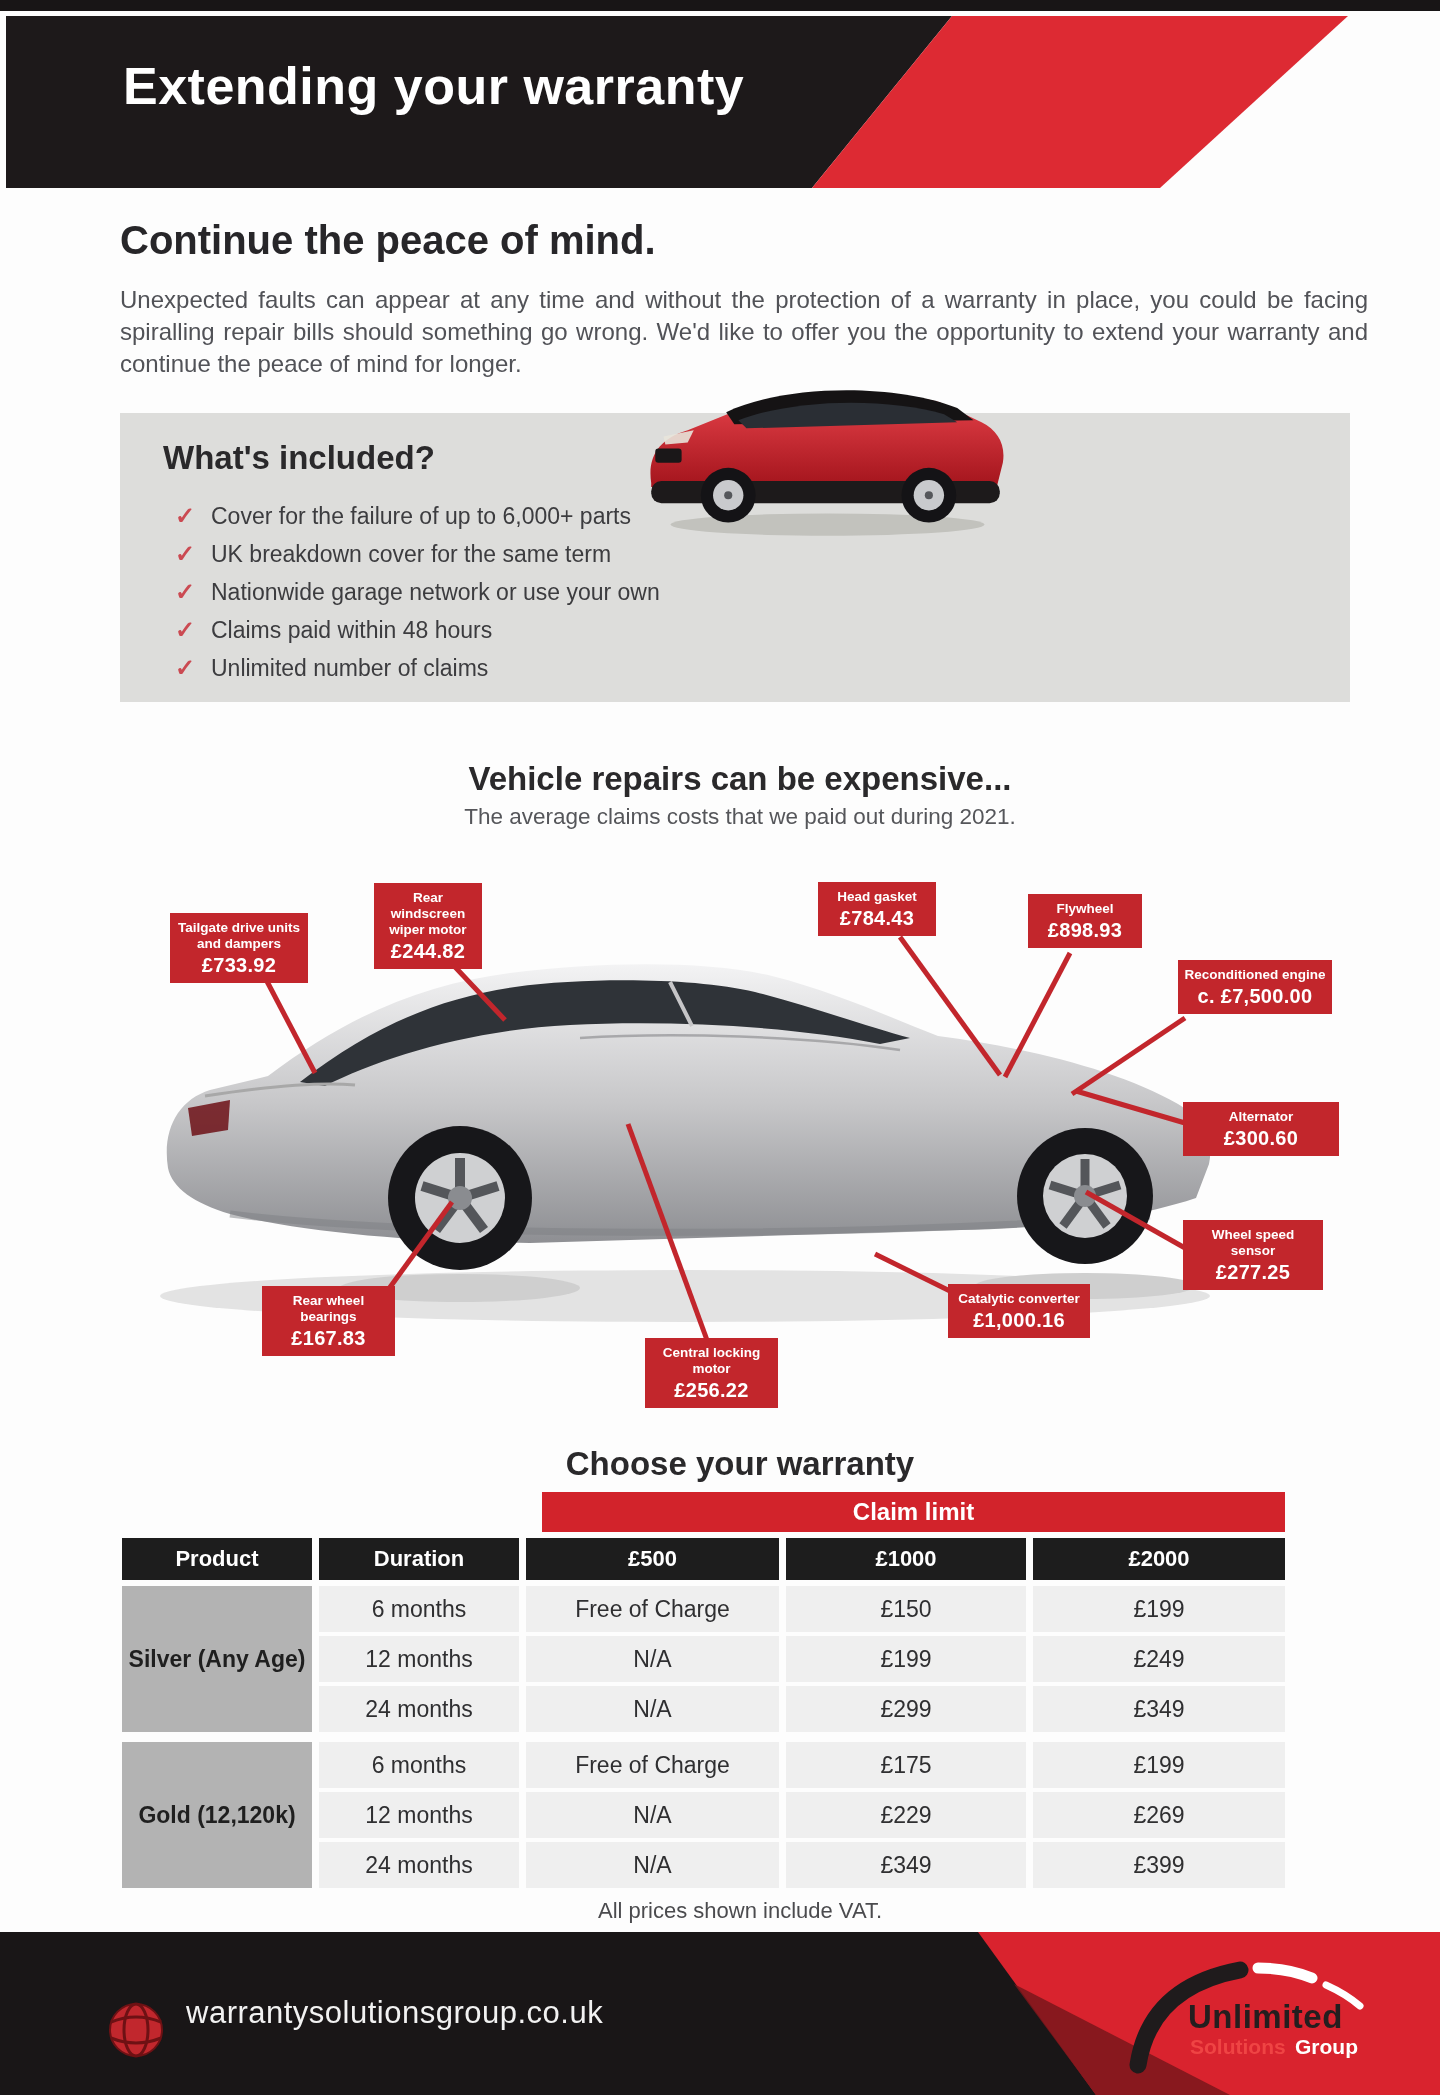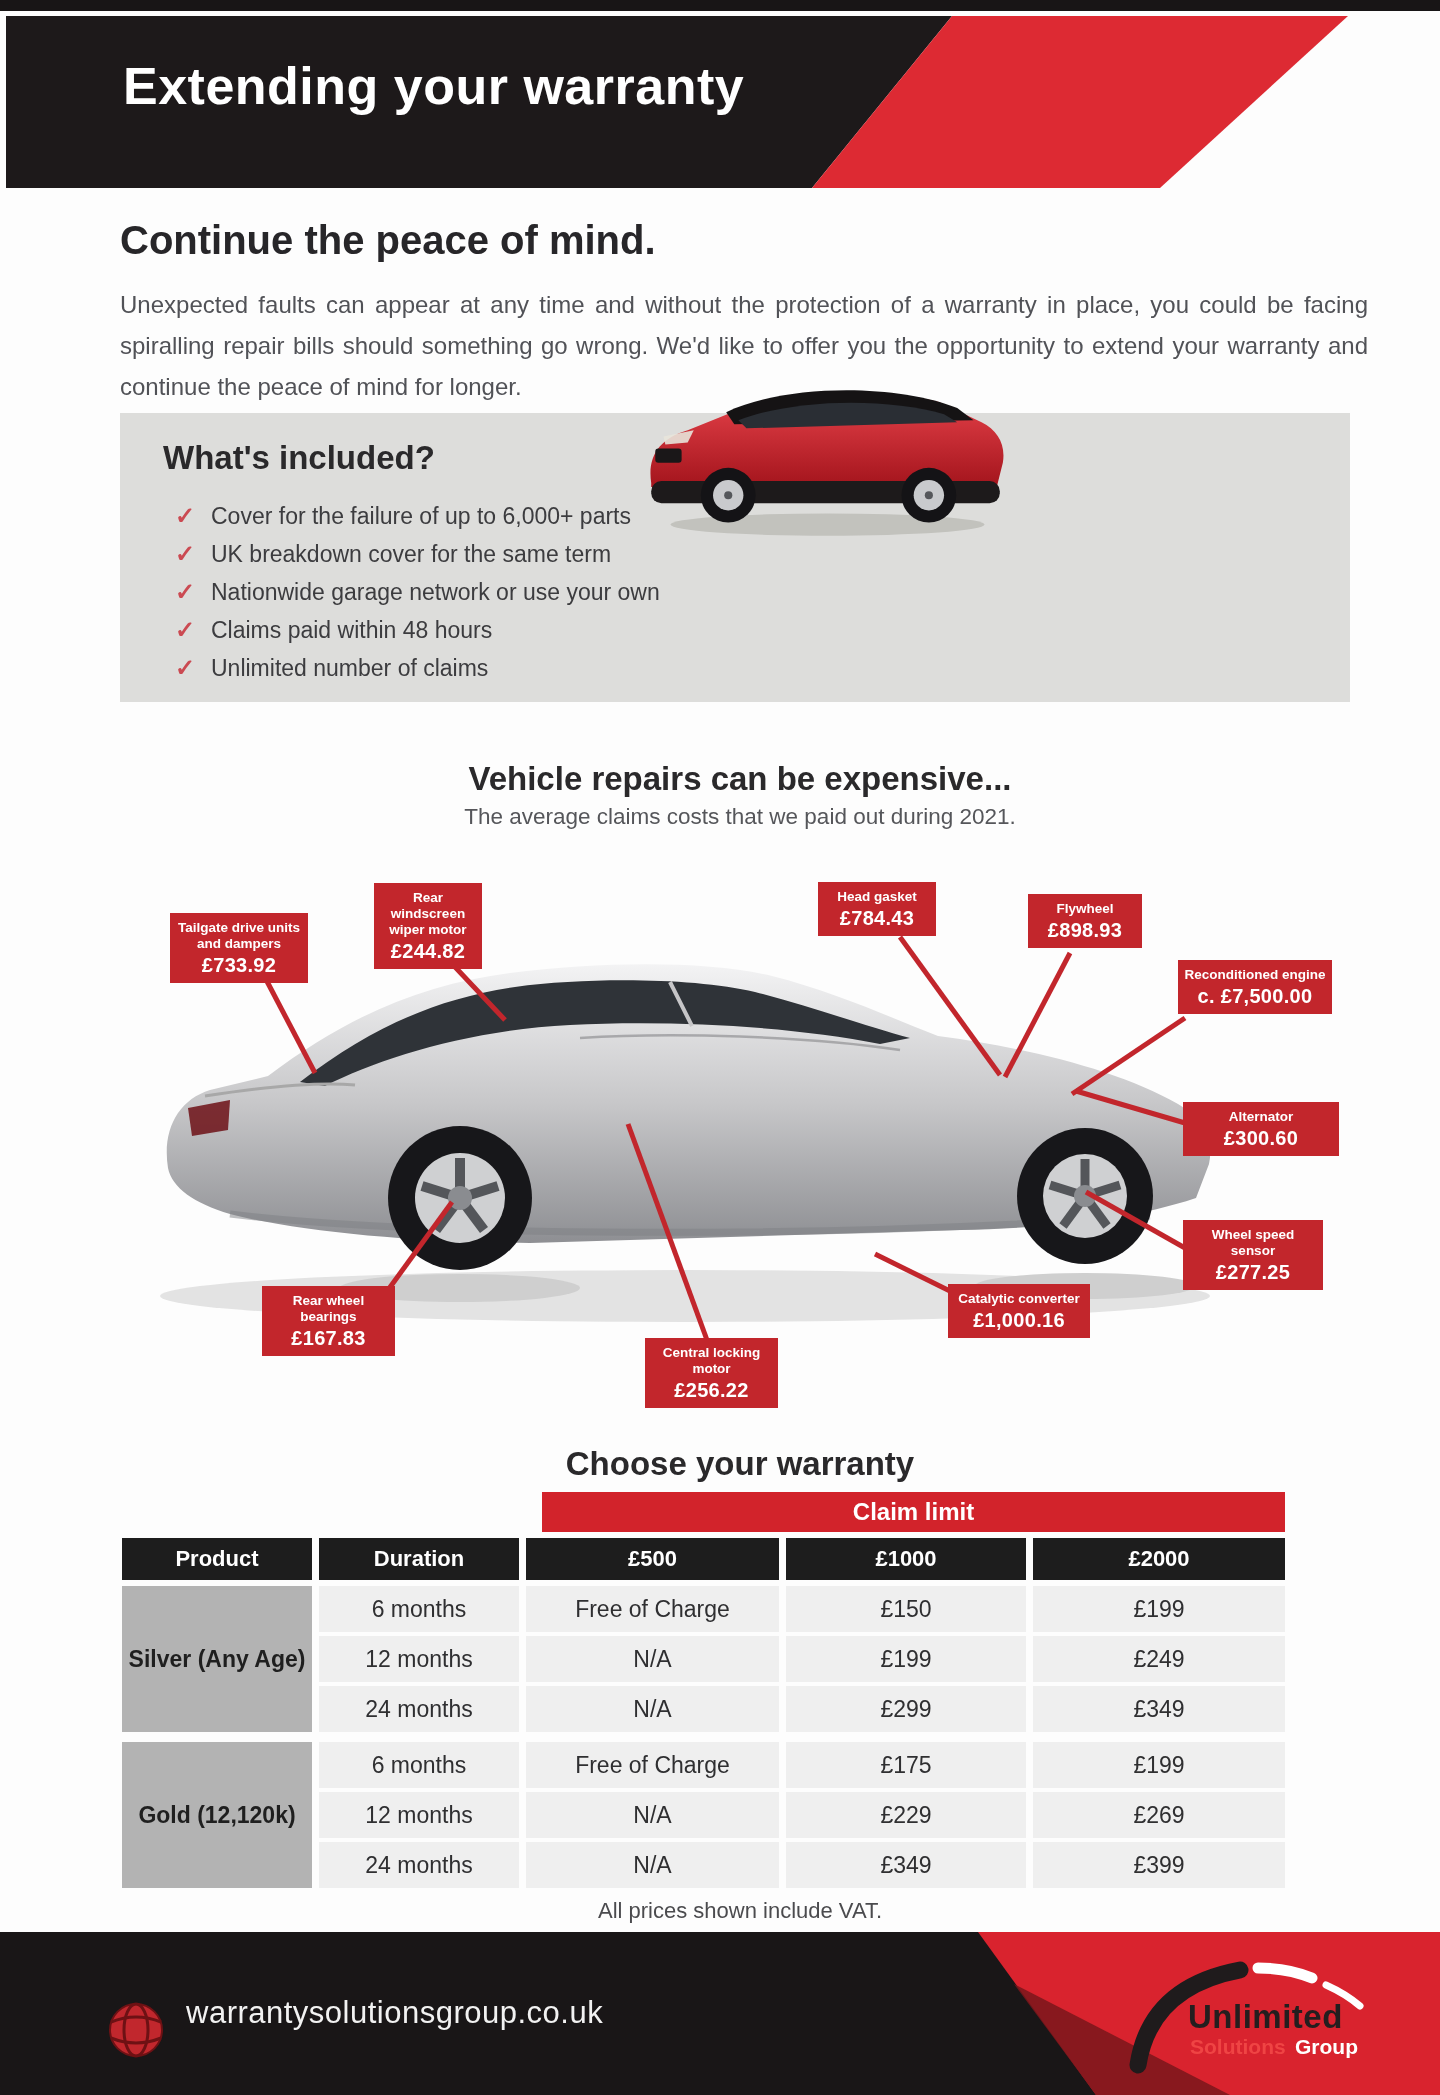--- a/index.html
+++ b/index.html
@@ -6,21 +6,21 @@
   .page{position:relative;width:1440px;height:2095px;background:#fdfdfd;overflow:hidden;
         font-family:"Liberation Sans", sans-serif;}
   
   .top-strip{position:absolute;left:0;top:0;width:1440px;height:11px;background:#181516;}
   .header-band{position:absolute;left:6px;top:16px;width:1434px;height:172px;}
   .header-title{position:absolute;left:117px;top:40px;font-size:52px;font-weight:700;
         color:#ffffff;letter-spacing:.5px;}
   
   .h2{position:absolute;left:120px;top:218px;font-size:40px;font-weight:700;color:#272629;}
   .intro-body{position:absolute;left:120px;top:284px;width:1248px;font-size:24px;
-        line-height:41px;color:#515257;text-align:justify;}
+        line-height:32px;color:#515257;text-align:justify;}
   
   .included-box{position:absolute;left:120px;top:413px;width:1230px;height:289px;background:#dddddb;}
   .included-h{position:absolute;left:43px;top:26px;font-size:33px;font-weight:700;color:#2a292b;}
   .included-list{position:absolute;left:55px;top:84px;}
   .inc-item{display:flex;align-items:center;height:38px;font-size:23px;color:#3c3c3f;}
   .check{color:#cb4a52;font-weight:700;font-size:24px;width:36px;flex:0 0 36px;}
   .evoque{position:absolute;left:515px;top:-75px;width:380px;height:205px;}
   
   .center-block{position:absolute;left:40px;width:1400px;text-align:center;}
   .sec-h{font-size:33px;font-weight:700;color:#2a292b;}

